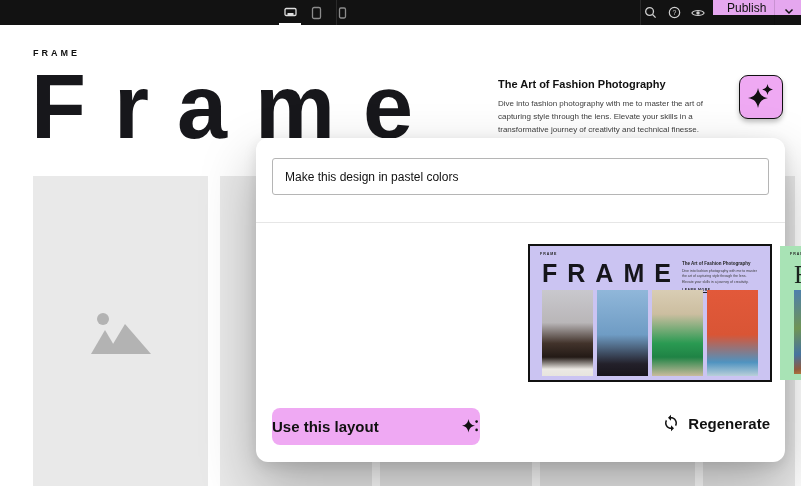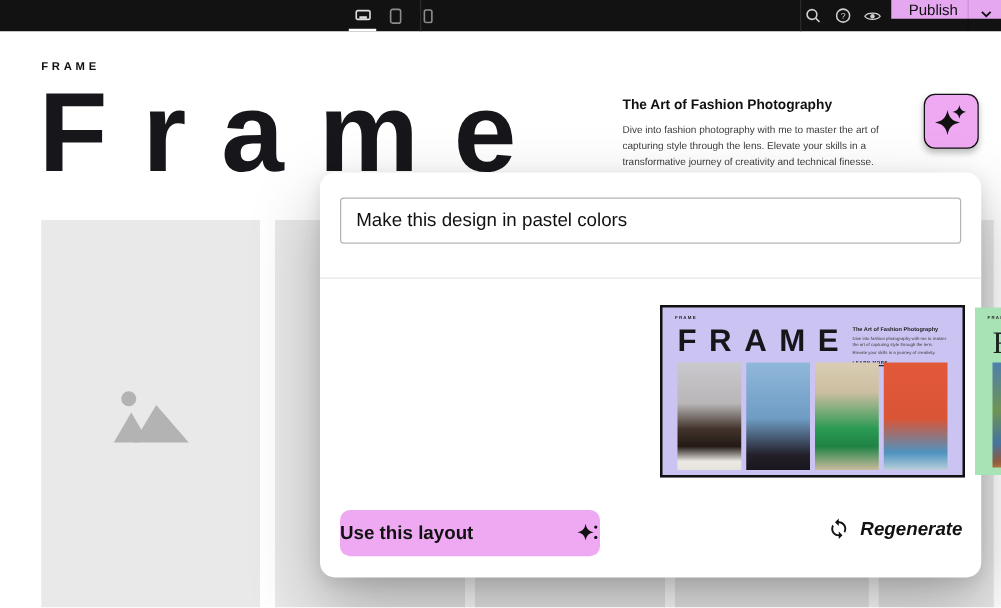--- a/index.html
+++ b/index.html
@@ -31,42 +31,42 @@
   
   .ph { position:absolute; top:176px; height:320px; background:#E9E9E9; z-index:1; }
   .ph1 { left:33px;  width:175px; display:flex; align-items:center; justify-content:center; }
   .ph2 { left:220px; width:152px; }
   .ph3 { left:380px; width:152px; }
   .ph4 { left:540px; width:155px; }
   .ph5 { left:703px; width:92px; }
 
   
   .dialog { position:absolute; left:256px; top:138px; width:529px; height:324px; background:#fff; border-radius:12px; z-index:10; box-shadow:0 24px 55px rgba(0,0,0,0.28), 0 4px 14px rgba(0,0,0,0.10); }
-  .prompt-input { position:absolute; left:16px; top:20px; width:497px; height:37px; border:1px solid #b5b5b5; border-radius:3px; font-size:15px; color:#111; padding:0 12px; font-family:"Liberation Sans",sans-serif; background:#fff; }
+  .prompt-input { position:absolute; left:16px; top:20px; width:497px; height:37px; border:1px solid #b5b5b5; border-radius:3px; font-size:12px; color:#111; padding:0 12px; font-family:"Liberation Sans",sans-serif; background:#fff; }
   .dlg-divider { position:absolute; left:0; top:84px; width:529px; height:1px; background:#e6e6e6; }
 
   .variant { position:absolute; overflow:hidden; cursor:pointer; }
   .variant.sel { left:272px; top:106px; width:244px; height:138px; border:2px solid #111; }
   .variant.alt { left:524px; top:108px; width:248px; height:134px; }
   .v-corner { position:absolute; left:10px; top:6px; font-size:3.5px; font-weight:700; letter-spacing:1px; color:#222; }
   .v-brand-sans { position:absolute; left:12px; top:13px; font-size:25px; font-weight:700; letter-spacing:10px; color:#15151a; white-space:nowrap; }
   .v-brand-serif { position:absolute; left:14px; top:15px; font-family:"Liberation Serif",serif; font-size:25px; font-weight:500; letter-spacing:9px; color:#1a241d; white-space:nowrap; }
   .v-article { position:absolute; width:76px; }
   .variant.sel .v-article { left:152px; top:15px; }
   .v-article-title { font-size:4.5px; font-weight:700; color:#222; margin-bottom:3px; }
   .v-article-body { font-size:3.5px; line-height:1.5; color:#3a3a3a; margin-bottom:3px; }
   .v-link { font-size:3.5px; letter-spacing:0.5px; font-weight:700; color:#222; text-decoration:underline; }
   .v-photos { position:absolute; left:12px; top:44px; display:flex; gap:4px; }
   .variant.alt .v-photos { left:14px; gap:5px; }
   .v-photo { width:51px; height:86px; background:#999; }
   .variant.alt .v-photo { height:84px; }
 
   .use-layout-btn { position:absolute; left:16px; top:270px; width:208px; height:37px; background:#EFA9F3; border:none; border-radius:8px; display:flex; align-items:center; justify-content:space-between; gap:7px; cursor:pointer; font-family:"Liberation Sans",sans-serif; }
   .use-layout-label { font-size:15px; font-weight:600; color:#111; }
-  .regen-btn { position:absolute; right:15px; top:276px; display:flex; align-items:center; gap:8px; background:none; border:none; cursor:pointer; font-family:"Liberation Sans",sans-serif;font-style:italic; }
+  .regen-btn { position:absolute; right:15px; top:276px; display:flex; align-items:center; gap:8px; background:none; border:none; cursor:pointer; font-family:"Liberation Sans",sans-serif; }
   .regen-label { font-size:15px; font-weight:600; color:#111; }
 </style>
 </head>
 <body>
 
 <div class="screen">
 
   <header class="topbar">
     <div class="device-group">
       <div class="dev-btn">

